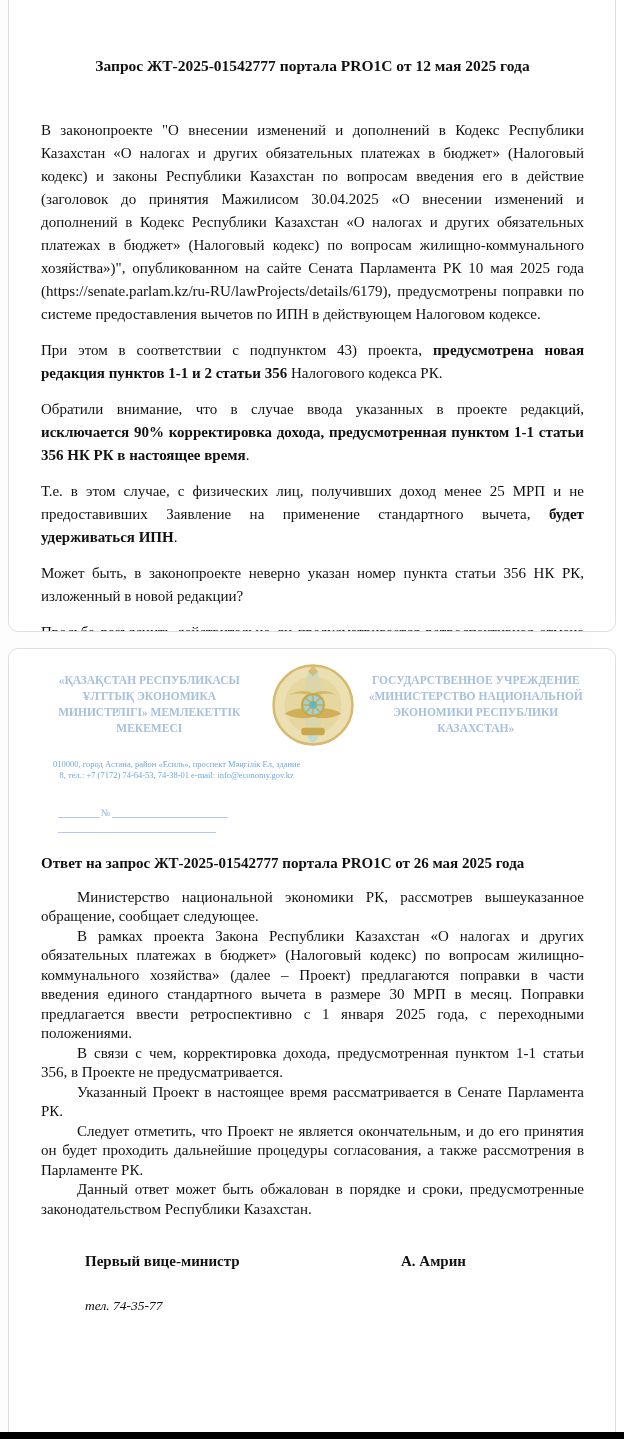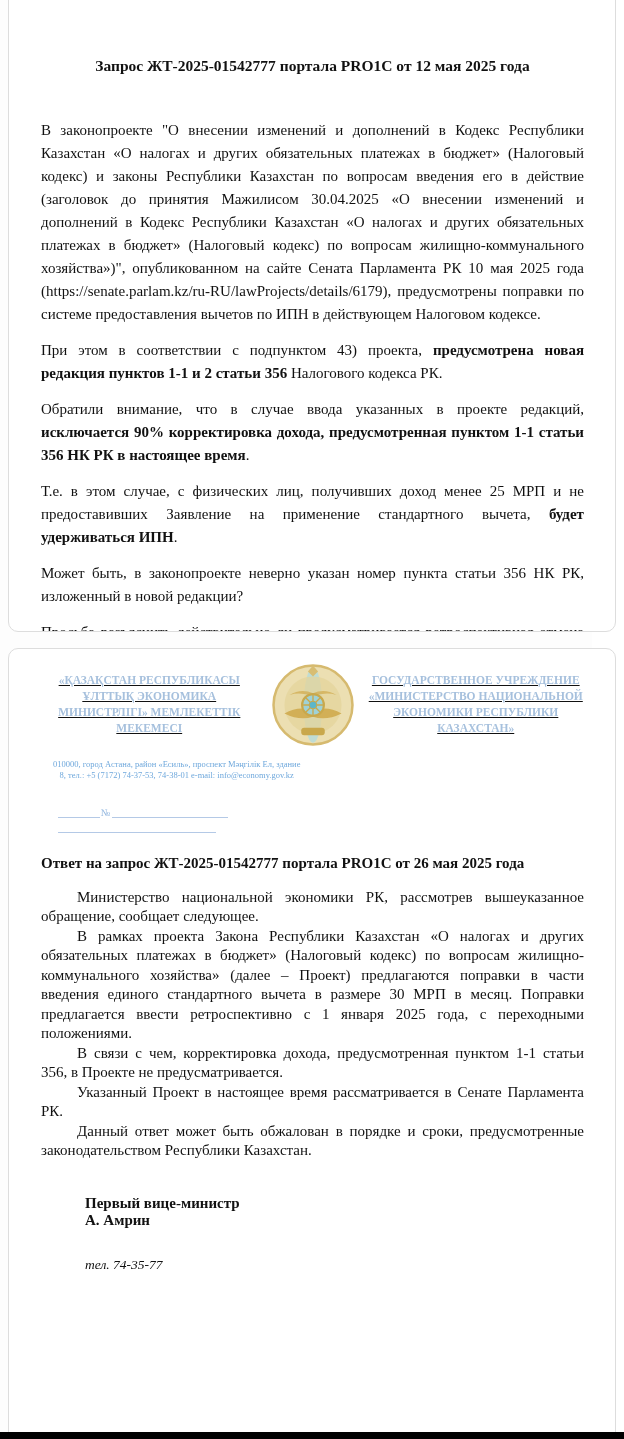--- a/index.html
+++ b/index.html
@@ -38,21 +38,20 @@
     margin-bottom: 13px;
   }
 
   
   .letterhead {
     display: grid;
     grid-template-columns: 1fr 86px 1fr;
     align-items: center;
     column-gap: 12px;
     margin-top: 2px;
-    text-decoration: underline;
   }
   .org-name {
     font-weight: bold;
     font-size: 11.5px;
     line-height: 1.38;
     text-align: center;
     color: #a6c0dd;
   }
   .org-name.kk { max-width: 235px; justify-self: center; }
   .org-name.ru { max-width: 258px; justify-self: center; }
@@ -94,21 +93,20 @@
   }
 
   .signature {
     display: flex;
     justify-content: space-between;
     margin-top: 34px;
     padding-left: 44px;
     padding-right: 118px;
     font-weight: bold;
     font-size: 15px;
-    flex-direction: column;
   }
   .executor {
     margin-top: 26px;
     padding-left: 44px;
     font-style: italic;
     font-size: 13.5px;
     line-height: 1.5;
   }
 
   .bottom-bar {
@@ -158,39 +156,40 @@
           <circle cx="50" cy="50" r="4.5" fill="#5db7c9" stroke="#c9a84c" stroke-width="1.2"></circle>
           <path d="M44 10 L50 3 L56 10 L50 16 Z" fill="#d8bd72"></path>
           <rect x="36" y="77" width="28" height="9" rx="3.5" fill="#c9a84c"></rect>
         </svg>
       </div>
 
       <div class="org-name ru">ГОСУДАРСТВЕННОЕ УЧРЕЖДЕНИЕ «МИНИСТЕРСТВО НАЦИОНАЛЬНОЙ ЭКОНОМИКИ РЕСПУБЛИКИ КАЗАХСТАН»</div>
     </div>
 
     <div class="addresses">
-      <div class="address">010000, город Астана, район «Есиль», проспект Мәңгілік Ел, здание 8, тел.: +5 (7172) 74-37-53, 74-38-01 e-mail: info@economy.gov.kz</div>
+      <div class="address">010000, город Астана, район «Есиль», проспект Мәңгілік Ел, здание 8, тел.: +7 (7172) 74-64-53, 74-38-01 e-mail: info@economy.gov.kz</div>
     </div>
 
     <div class="ref-block">
       <div class="ref-line1">
         <span class="seg1"></span>
         <span class="no-sym">№</span>
         <span class="seg2"></span>
       </div>
       <div class="ref-line2"></div>
     </div>
 
     <div class="resp-title">Ответ на запрос ЖТ-2025-01542777 портала PRO1C от 26 мая 2025 года</div>
 
     <div class="resp-paras">
         <p><span>Министерство национальной экономики РК, рассмотрев вышеуказанное обращение, сообщает следующее.</span></p>
         <p><span>В рамках проекта Закона Республики Казахстан «О налогах и других обязательных платежах в бюджет» (Налоговый кодекс) по вопросам жилищно-коммунального хозяйства» (далее – Проект) предлагаются поправки в части введения единого стандартного вычета в размере 30 МРП в месяц. Поправки предлагается ввести ретроспективно с 1 января 2025 года, с переходными положениями.</span></p>
         <p><span>В связи с чем, корректировка дохода, предусмотренная пунктом 1-1 статьи 356, в Проекте не предусматривается.</span></p>
         <p><span>Указанный Проект в настоящее время рассматривается в Сенате Парламента РК.</span></p>
+        <p><span>Следует отметить, что Проект не является окончательным, и до его принятия он будет проходить дальнейшие процедуры согласования, а также рассмотрения в Парламенте РК.</span></p>
         <p><span>Данный ответ может быть обжалован в порядке и сроки, предусмотренные законодательством Республики Казахстан.</span></p>
       </div>
 
     <div class="signature">
       <span>Первый вице-министр</span>
       <span>А. Амрин</span>
     </div>
 
     <div class="executor">
       <div>тел. 74-35-77</div>

